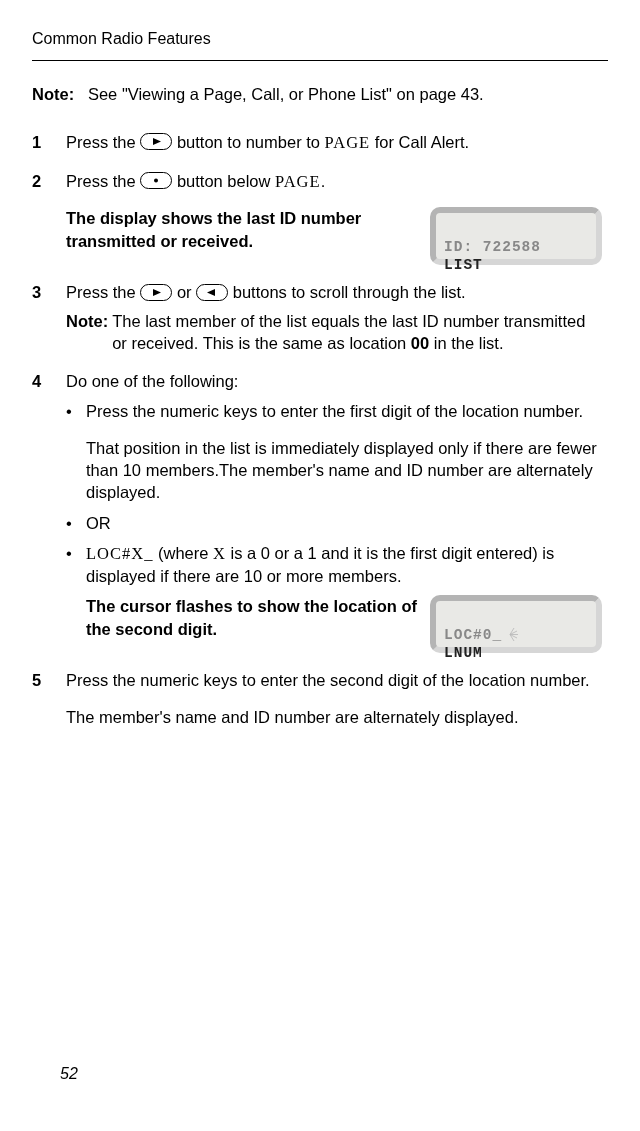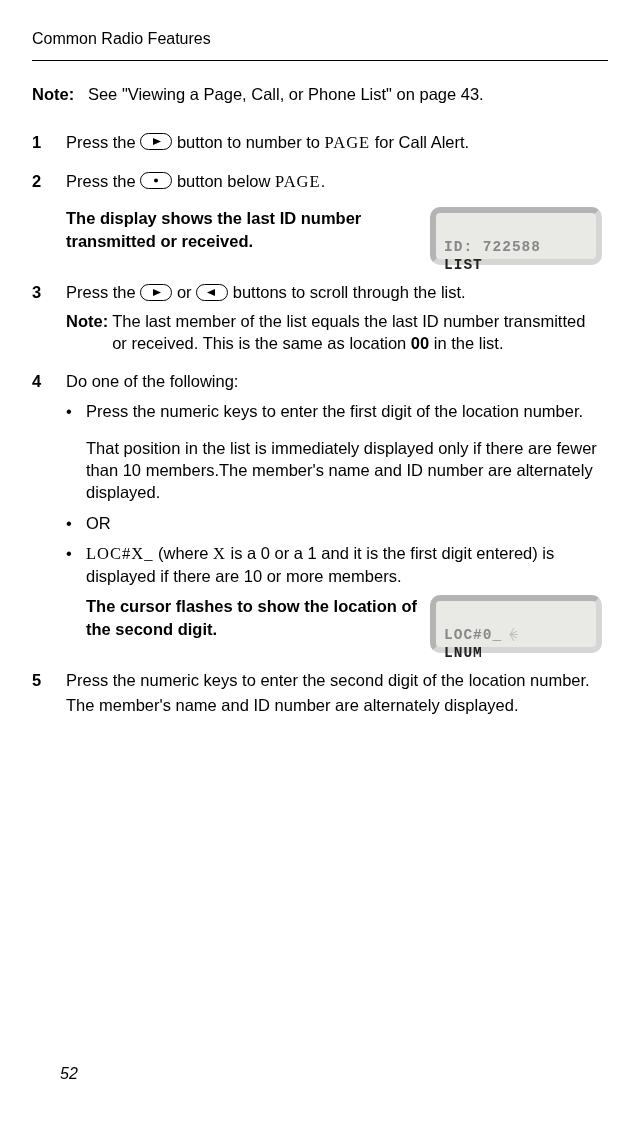--- a/index.html
+++ b/index.html
@@ -210,21 +210,21 @@
         </div>
       </div>
     </div>
   </td>
 </tr>
 
 <tr>
   <td class="step-num">5</td>
   <td class="step-body">
     <div>Press the numeric keys to enter the second digit of the location number.</div>
-    <div style="margin-top:2px;">The member's name and ID number are alternately displayed.</div>
+    <div style="margin-top:14px;">The member's name and ID number are alternately displayed.</div>
   </td>
 </tr>
 
 </tbody>
     </table>
 
 <div class="page-num">52</div>
 
 </div>
 

